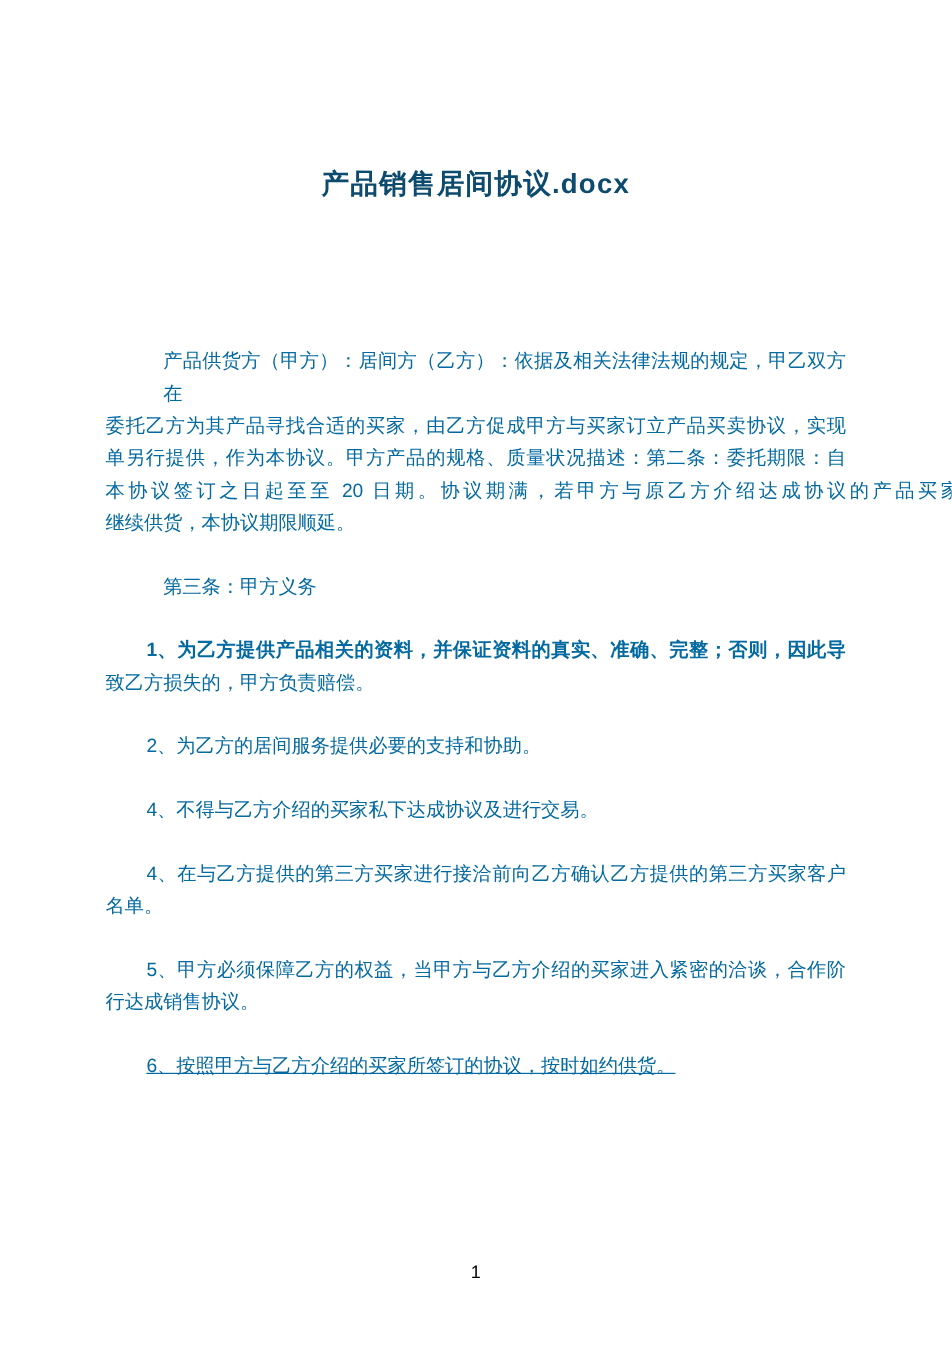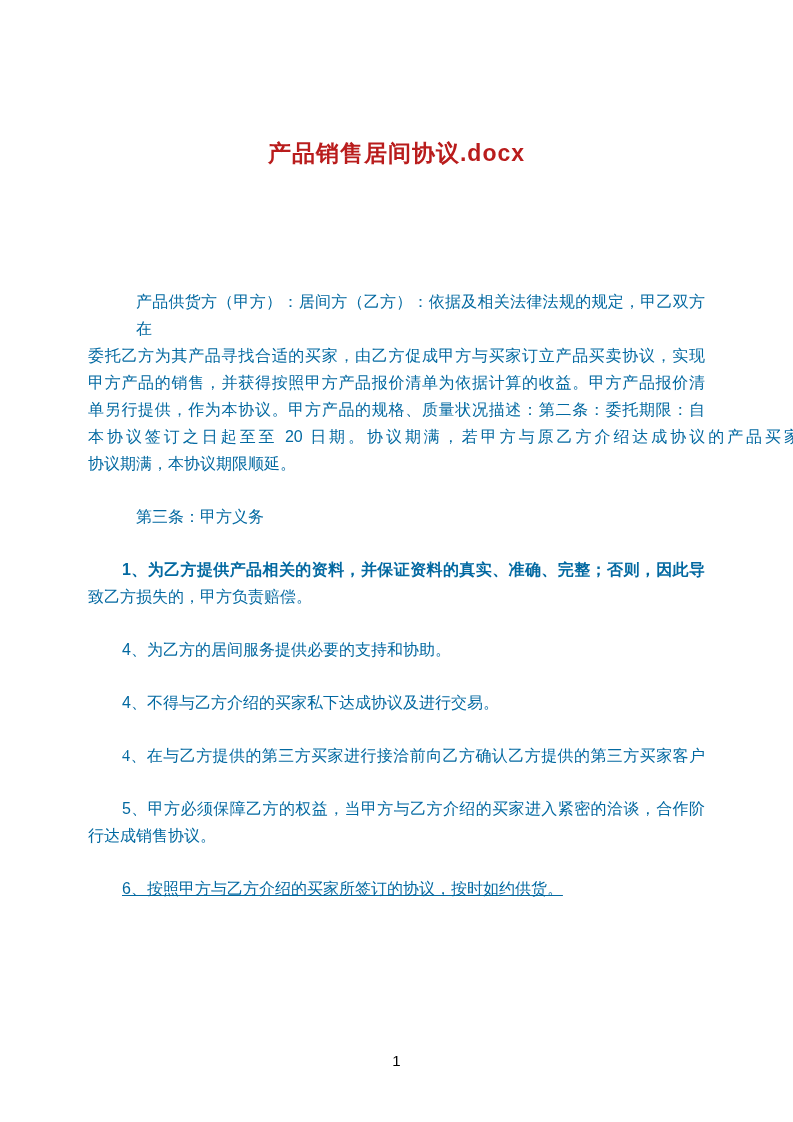--- a/index.html
+++ b/index.html
@@ -22,21 +22,21 @@
     background: #ffffff;
   }
   .doc-title {
     margin: 0;
     padding-top: 138px;
     text-align: center;
     font-size: 23px;
     line-height: 30px;
     font-weight: bold;
     letter-spacing: 1px;
-    color: #b91c1c;
+    color: #0c4a6e;
   }
   .content {
     margin-left: 88px;
     width: 617px;
     padding-top: 120px;
   }
   .para {
     margin: 0 0 26px 0;
   }
   .line {
@@ -65,40 +65,40 @@
 </head>
 <body>
 
 <div class="page">
   <h1 class="doc-title">产品销售居间协议.docx</h1>
 
   <div class="content" id="content">
       <div class="para">
         <div class="line justify" style="padding-left: 48px;">产品供货方（甲方）：居间方（乙方）：依据及相关法律法规的规定，甲乙双方在</div>
         <div class="line justify">委托乙方为其产品寻找合适的买家，由乙方促成甲方与买家订立产品买卖协议，实现</div>
-        <div class="line justify">甲方产品的销售，并获得按照甲方产品报价清单为依据计算的收益。甲方产品报价清</div>
         <div class="line justify">单另行提供，作为本协议。甲方产品的规格、质量状况描述：第二条：委托期限：自</div>
         <div class="line justify overflow">本协议签订之日起至至 20 日期。协议期满，若甲方与原乙方介绍达成协议的产品买家</div>
-        <div class="line">协议期满，本协议期限顺延。</div>
+        <div class="line">继续供货，本协议期限顺延。</div>
       </div>
       <div class="para">
         <div class="line" style="padding-left: 48px;">第三条：甲方义务</div>
       </div>
       <div class="para">
         <div class="line justify" style="padding-left: 34px; font-weight: bold;">1、为乙方提供产品相关的资料，并保证资料的真实、准确、完整；否则，因此导</div>
         <div class="line">致乙方损失的，甲方负责赔偿。</div>
       </div>
       <div class="para">
-        <div class="line" style="padding-left: 34px;">4、为乙方的居间服务提供必要的支持和协助。</div>
+        <div class="line" style="padding-left: 34px;">2、为乙方的居间服务提供必要的支持和协助。</div>
       </div>
       <div class="para">
         <div class="line" style="padding-left: 34px;">4、不得与乙方介绍的买家私下达成协议及进行交易。</div>
       </div>
       <div class="para">
-        <div class="line justify" style="padding-left: 34px; font-family: Liberation Serif, serif;">4、在与乙方提供的第三方买家进行接洽前向乙方确认乙方提供的第三方买家客户</div>
+        <div class="line justify" style="padding-left: 34px;">4、在与乙方提供的第三方买家进行接洽前向乙方确认乙方提供的第三方买家客户</div>
+        <div class="line">名单。</div>
       </div>
       <div class="para">
         <div class="line justify" style="padding-left: 34px;">5、甲方必须保障乙方的权益，当甲方与乙方介绍的买家进入紧密的洽谈，合作阶</div>
         <div class="line">行达成销售协议。</div>
       </div>
       <div class="para">
         <div class="line" style="padding-left: 34px; text-decoration: underline;">6、按照甲方与乙方介绍的买家所签订的协议，按时如约供货。</div>
       </div>
     </div>
 

